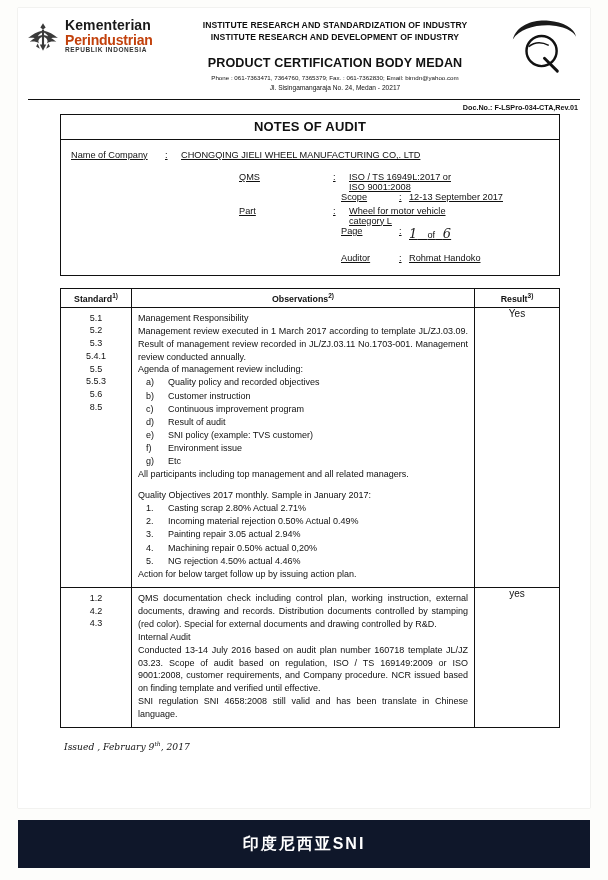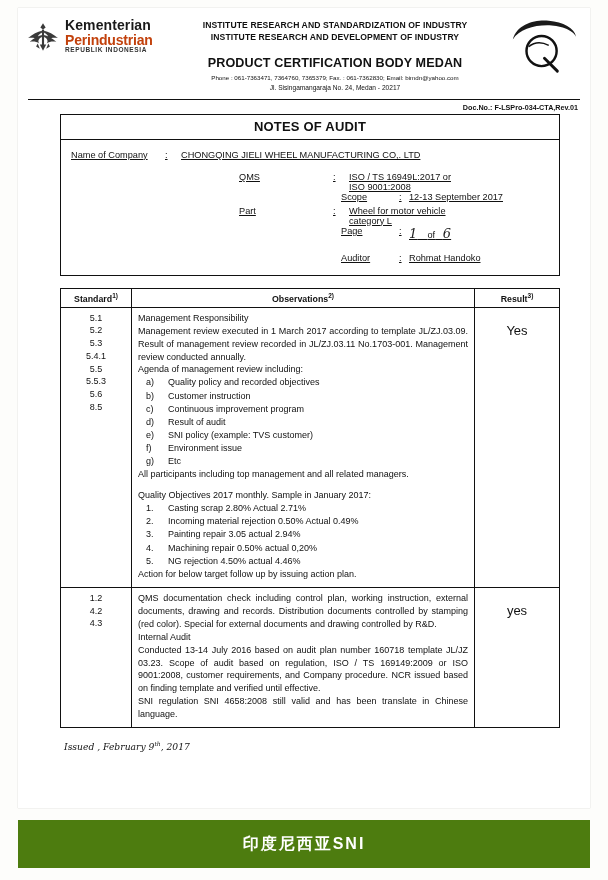--- a/index.html
+++ b/index.html
@@ -202,23 +202,23 @@
     padding: 4px 2px 6px 2px;
     line-height: 1.42;
   }
   .cell-obs {
     font-size: 9px;
     padding: 4px 6px 6px 6px;
     line-height: 1.44;
     text-align: justify;
   }
   .cell-res {
-    font-size: 13px;
+    font-size: 10px;
     text-align: center;
-    padding: 15px 2px;
+    padding: 0 2px;
   }
   .lettered, .numbered {
     margin: 0;
     padding: 0 0 0 30px;
     list-style: none;
   }
   .lettered li, .numbered li {
     position: relative;
     line-height: 1.46;
   }
@@ -238,21 +238,21 @@
     font-size: 9.2px;
   }
   .issued sup { font-size: 6px; }
   
   .footer {
     position: absolute;
     left: 18px;
     bottom: 12px;
     width: 572px;
     height: 48px;
-    background: #4d7c0f;
+    background: #0f172a;
     color: #ffffff;
     display: flex;
     align-items: center;
     justify-content: center;
     font-size: 16px;
     letter-spacing: 2px;
     font-weight: bold;
   }
 </style>
 </head>

